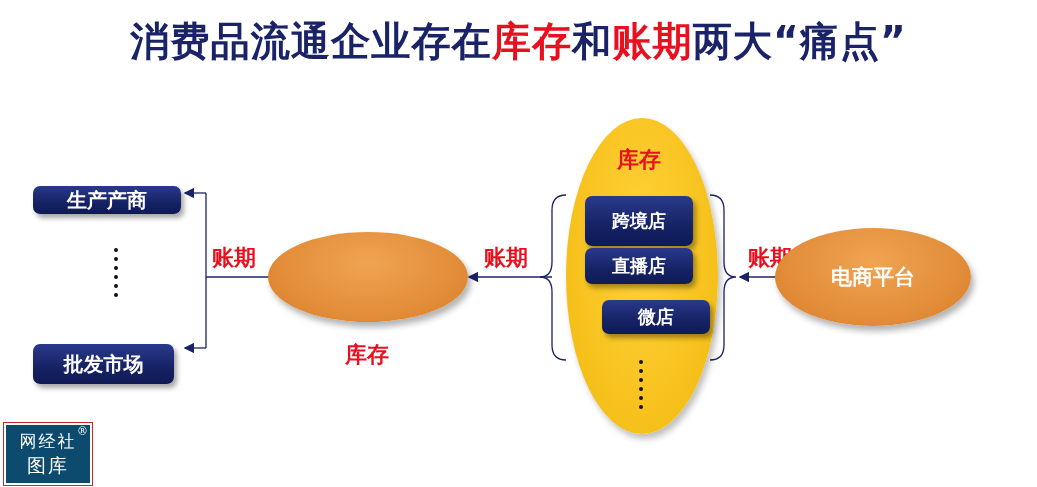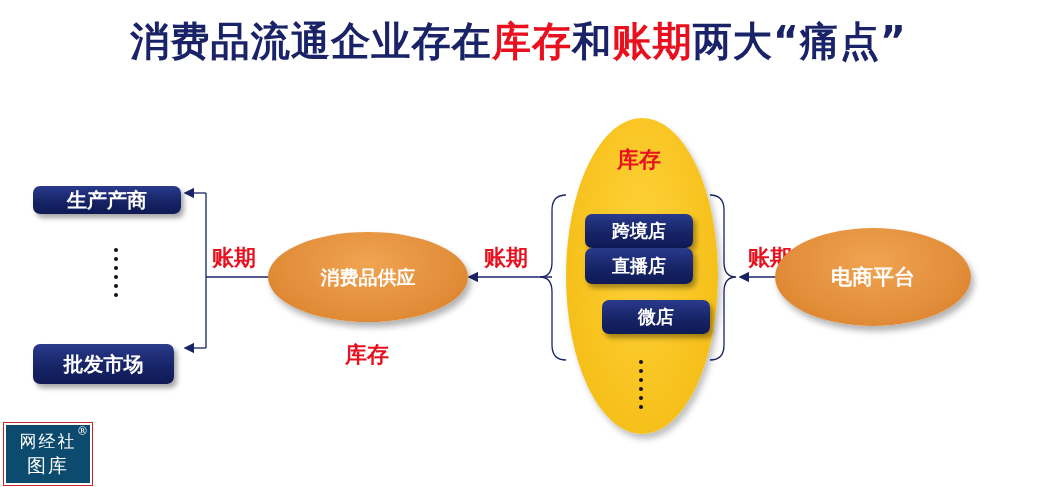--- a/index.html
+++ b/index.html
@@ -65,30 +65,29 @@
     <span></span>
 </div>
 <div class="abs navybox" style="left:33px;top:344px;width:141px;height:40px;">
   <span>批发市场</span>
 </div>
 
 <div class="abs red" style="left:212px;top:243px;">账期</div>
 
 <div class="abs orange-ellipse" style="left:268px;top:232px;width:200px;height:90px;font-size:19px;line-height:27px;">
   <div>
-    <div>消费品供应</div>
   </div>
 </div>
 <div class="abs red" style="left:345px;top:340px;">库存</div>
 
 <div class="abs red" style="left:484px;top:243px;">账期</div>
 
 <div class="abs yellow-ellipse" style="left:566px;top:118px;width:152px;height:316px;"></div>
 <div class="abs red" style="left:617px;top:145px;">库存</div>
-<div class="abs navybox" style="left:585px;top:196px;width:108px;height:34px;font-size:18px;margin-top:18px;">
+<div class="abs navybox" style="left:585px;top:196px;width:108px;height:50px;font-size:18px;">
   <span>跨境店</span>
 </div>
 <div class="abs navybox" style="left:585px;top:248px;width:108px;height:36px;font-size:18px;">
   <span>直播店</span>
 </div>
 <div class="abs navybox" style="left:585px;top:300px;width:108px;height:34px;font-size:18px;margin-left:17px;">
   <span>微店</span>
 </div>
 <div class="abs dots" style="left:639px;top:360px;">
   <span></span>

